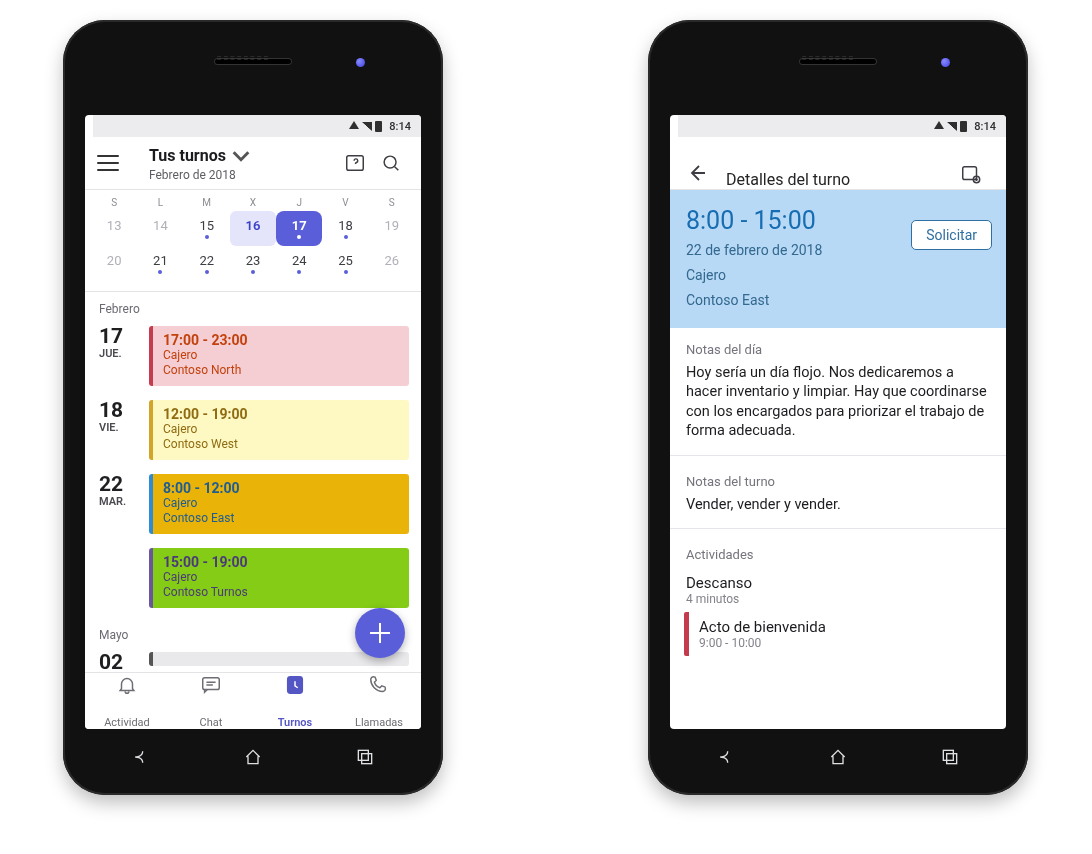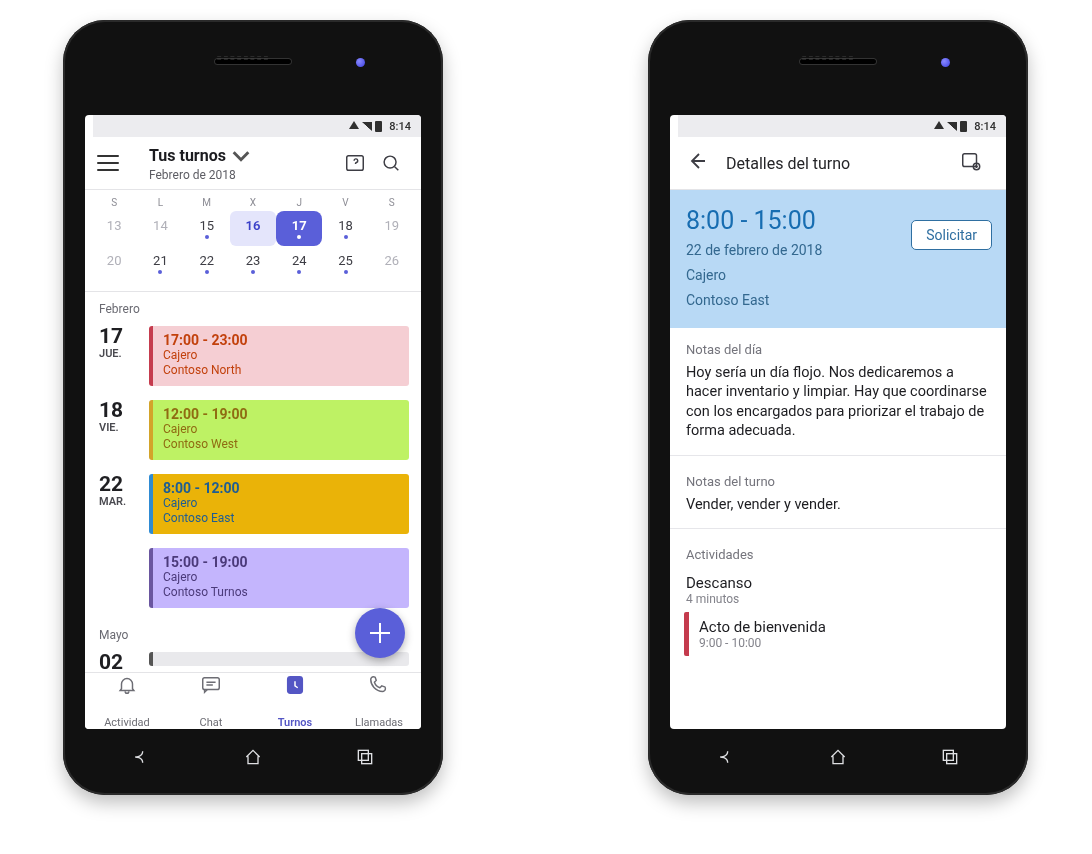--- a/index.html
+++ b/index.html
@@ -75,38 +75,38 @@
   .month-label{font-size:12px;color:#6a6a72;padding:10px 14px 6px;}
   .shift-row{display:flex;padding:4px 12px 4px 14px;align-items:flex-start;}
   .daycol{width:50px;flex-shrink:0;}
   .daynum{font-size:21px;font-weight:700;color:#1f1f22;line-height:1;}
   .daydow{font-size:11px;color:#4a4a50;font-weight:600;}
   .shift-card{flex:1;border-left:4px solid;background:#eee;border-radius:3px;padding:6px 10px 8px;margin-bottom:6px;}
   .shift-time{font-weight:700;font-size:14px;line-height:1.15;}
   .shift-role,.shift-loc{font-size:12px;line-height:1.25;}
   
   .c-red    {background:#f5ced3;border-color:#c53c4e;} .c-red .shift-time,.c-red .shift-role,.c-red .shift-loc{color:#c2410c;}
-  .c-yellow {background:#bef264;border-color:#d3a42a;} .c-yellow .shift-time,.c-yellow .shift-role,.c-yellow .shift-loc{color:#8f6b12;}
+  .c-yellow {background:#fef9c3;border-color:#d3a42a;} .c-yellow .shift-time,.c-yellow .shift-role,.c-yellow .shift-loc{color:#8f6b12;}
   .c-blue   {background:#eab308;border-color:#2f8bd3;} .c-blue .shift-time,.c-blue .shift-role,.c-blue .shift-loc{color:#1e5d93;}
-  .c-purple {background:#c4b5fd;border-color:#6a569f;} .c-purple .shift-time,.c-purple .shift-role,.c-purple .shift-loc{color:#4b3a7a;}
+  .c-purple {background:#84cc16;border-color:#6a569f;} .c-purple .shift-time,.c-purple .shift-role,.c-purple .shift-loc{color:#4b3a7a;}
   .c-gray   {background:#e9e9ec;border-color:#555;}
 
   .fab{position:absolute;right:16px;bottom:14px;width:50px;height:50px;border-radius:50%;
        background:#5a5fd9;box-shadow:0 3px 8px rgba(0,0,0,.3);display:flex;align-items:center;justify-content:center;}
   .fab:before,.fab:after{content:"";position:absolute;background:#fff;}
   .fab:before{width:20px;height:2px;} .fab:after{width:2px;height:20px;}
 
   .tabbar{height:56px;border-top:1px solid #e4e4e7;display:flex;background:#fff;}
   .tab{flex:1;display:flex;flex-direction:column;align-items:center;justify-content:center;font-size:11px;color:#6d6d74;gap:20px;}
   .tab.active{color:#5456c4;font-weight:600;}
   .tab svg{width:22px;height:22px;stroke:currentColor;fill:none;stroke-width:1.6;}
   .tab.active .turnos-ic{fill:#5456c4;stroke:#5456c4;}
 
   
-  .appbar2{height:52px;display:flex;align-items:center;padding:0 14px;border-bottom:1px solid #e4e4e7;}
+  .appbar2{height:52px;display:flex;align-items:flex-end;padding:0 14px;border-bottom:1px solid #e4e4e7;}
   .back-arrow svg{width:24px;height:24px;stroke:#3d3d44;stroke-width:1.8;fill:none;}
   .appbar2 .title{flex:1;font-size:16px;color:#252528;margin-left:18px;}
   .hero{background:#b8d9f5;padding:16px 16px 18px;position:relative;}
   .hero-time{font-size:25px;color:#176db1;font-weight:400;}
   .hero-line{font-size:14px;color:#33688f;margin-top:6px;line-height:1.35;}
   .solicitar{position:absolute;right:14px;top:30px;border:1.5px solid #2f6fa1;color:#2f6fa1;
             background:#fff;border-radius:5px;font-size:14px;padding:6px 14px;}
   .section-label{font-size:13px;color:#74747c;padding:14px 16px 6px;}
   .section-text{font-size:14.5px;color:#1d1d21;padding:0 16px 10px;line-height:1.35;}
   .divider{height:1px;background:#e6e6ea;margin:4px 0;}

